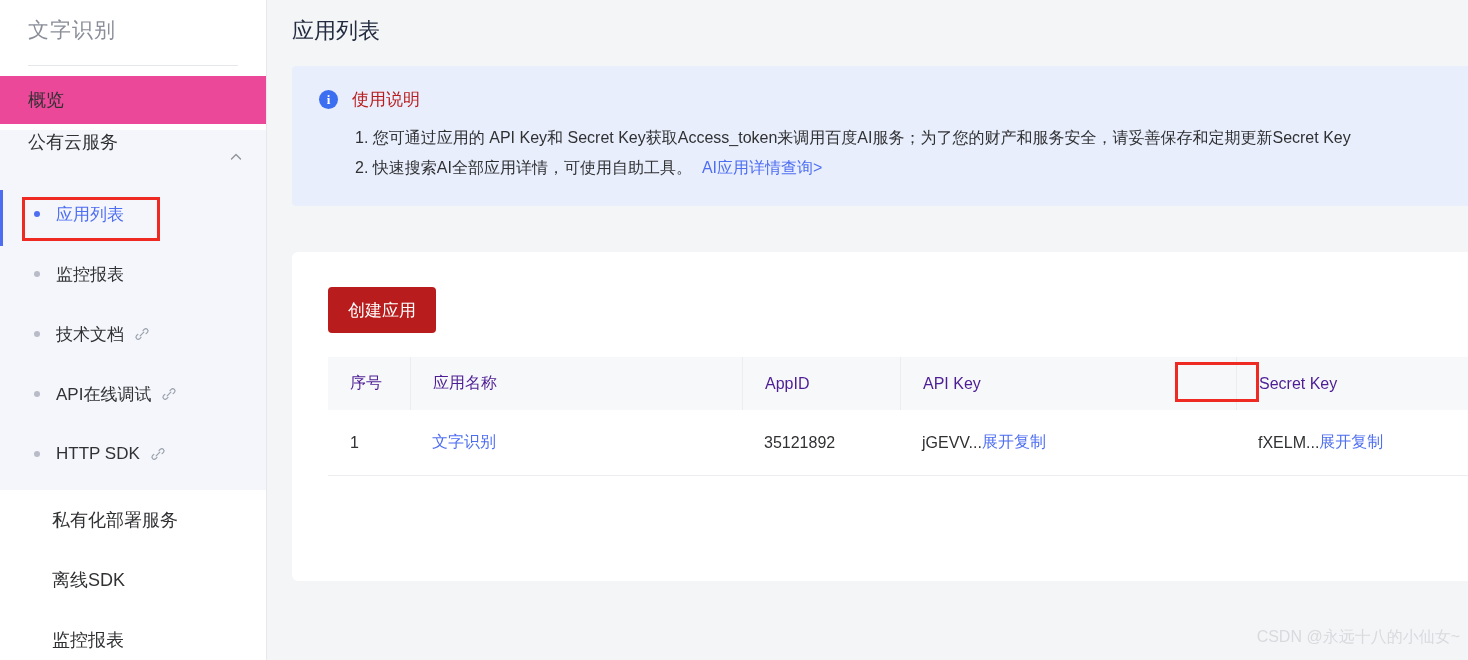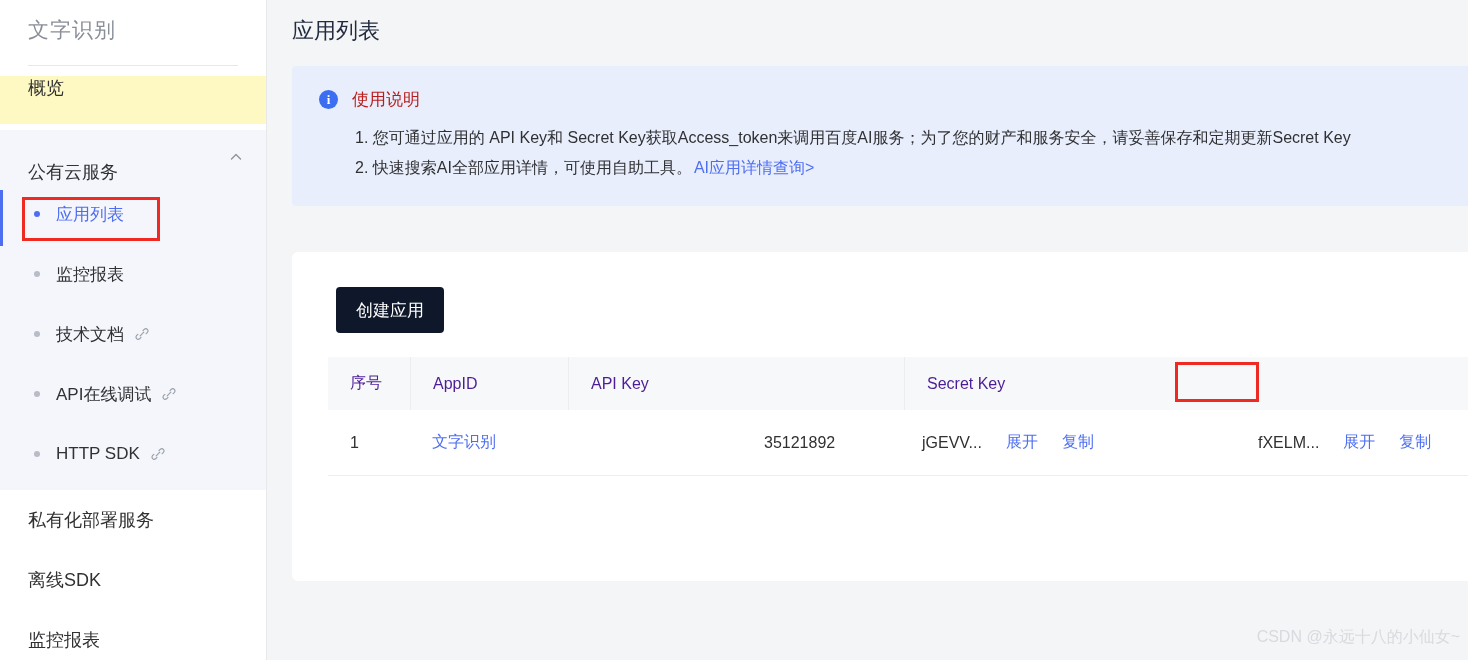--- a/index.html
+++ b/index.html
@@ -36,37 +36,37 @@
   .sb-divider {
     position: absolute;
     left: 28px; top: 65px;
     width: 210px; height: 1px;
     background: #e6e7eb;
   }
   .sb-item-overview {
     position: absolute;
     left: 0; top: 76px;
     width: 267px; height: 48px;
-    display: flex; align-items: flex-start;
+    display: flex; align-items: center;
     padding-left: 28px;
     font-size: 18px;
     color: #303133;
-    background: #fef9c3;
+    background: #ec4899;
   }
   .sb-group {
     position: absolute;
     left: 0; top: 130px;
     width: 267px;
     background: #f4f6fb;
     padding-bottom: 10px;
   }
   .sb-group-header {
     position: relative;
     height: 54px;
-    display: flex; align-items: flex-end;
+    display: flex; align-items: flex-start;
     padding-left: 28px;
     font-size: 18px;
     color: #303133;
   }
   .chev {
     position: absolute;
     right: 24px; top: 50%;
     transform: translateY(-50%);
     width: 14px; height: 14px;
   }
@@ -107,20 +107,21 @@
     left: 0; top: 490px;
     width: 267px;
     background: #ffffff;
   }
   .sb-plain {
     height: 60px;
     display: flex; align-items: center;
     padding-left: 28px;
     font-size: 18px;
     color: #303133;
+    margin-left: 24px;
   }
 
   
   .anno-box {
     position: absolute;
     border: 3px solid #ee2a23;
     pointer-events: none;
     z-index: 30;
   }
   #anno-sidebar { left: 22px; top: 197px; width: 138px; height: 44px; }
@@ -180,37 +181,37 @@
   }
   .banner-line {
     font-size: 16px;
     color: #303133;
     line-height: 30px;
     white-space: nowrap;
   }
   .banner-link {
     color: #4e6ef2;
     cursor: pointer;
-    margin-left: 2px;
+    margin-left: 10px;
   }
 
   
   .card {
     position: absolute;
     left: 25px; top: 252px;
     width: 1230px;
     height: 329px;
     background: #ffffff;
     border-radius: 6px;
   }
   .create-btn {
     position: absolute;
-    left: 44px; top: 35px;
+    left: 36px; top: 35px;
     width: 108px; height: 46px;
-    background: #0f172a;
+    background: #b91c1c;
     color: #ffffff;
     border: none;
     border-radius: 4px;
     font-size: 17px;
     font-family: "Liberation Sans", "DejaVu Sans", sans-serif;
     cursor: pointer;
   }
 
   .table {
     position: absolute;
@@ -250,21 +251,21 @@
   .c-idx  { width: 82px; }
   .c-name { width: 332px; }
   .c-appid{ width: 158px; }
   .c-api  { width: 336px; }
   .c-secret { width: 340px; }
   .link-blue { color: #4e6ef2; cursor: pointer; }
   .key-text { color: #303133; }
   .key-act {
     color: #4e6ef2;
     cursor: pointer;
-    margin-left: 24px;
+    margin-left: 0;
   }
 
   .watermark {
     position: absolute;
     right: 8px; bottom: 12px;
     font-size: 16px;
     color: #d8dade;
     white-space: nowrap;
   }
 </style>
@@ -370,20 +371,21 @@
         </div>
       </div>
     </div>
 
     <div class="card">
       <button class="create-btn">创建应用</button>
 
       <div class="table">
         <div class="thead">
           <div class="th c-idx">序号</div>
+          <div class="th c-name">应用名称</div>
           <div class="th c-appid">AppID</div>
           <div class="th c-api">API Key</div>
           <div class="th c-secret">Secret Key</div>
         </div>
 
         <div class="tbody-row">
           <div class="td c-idx">1</div>
           <div class="td c-name">
             <span class="link-blue">文字识别</span>
           </div>

